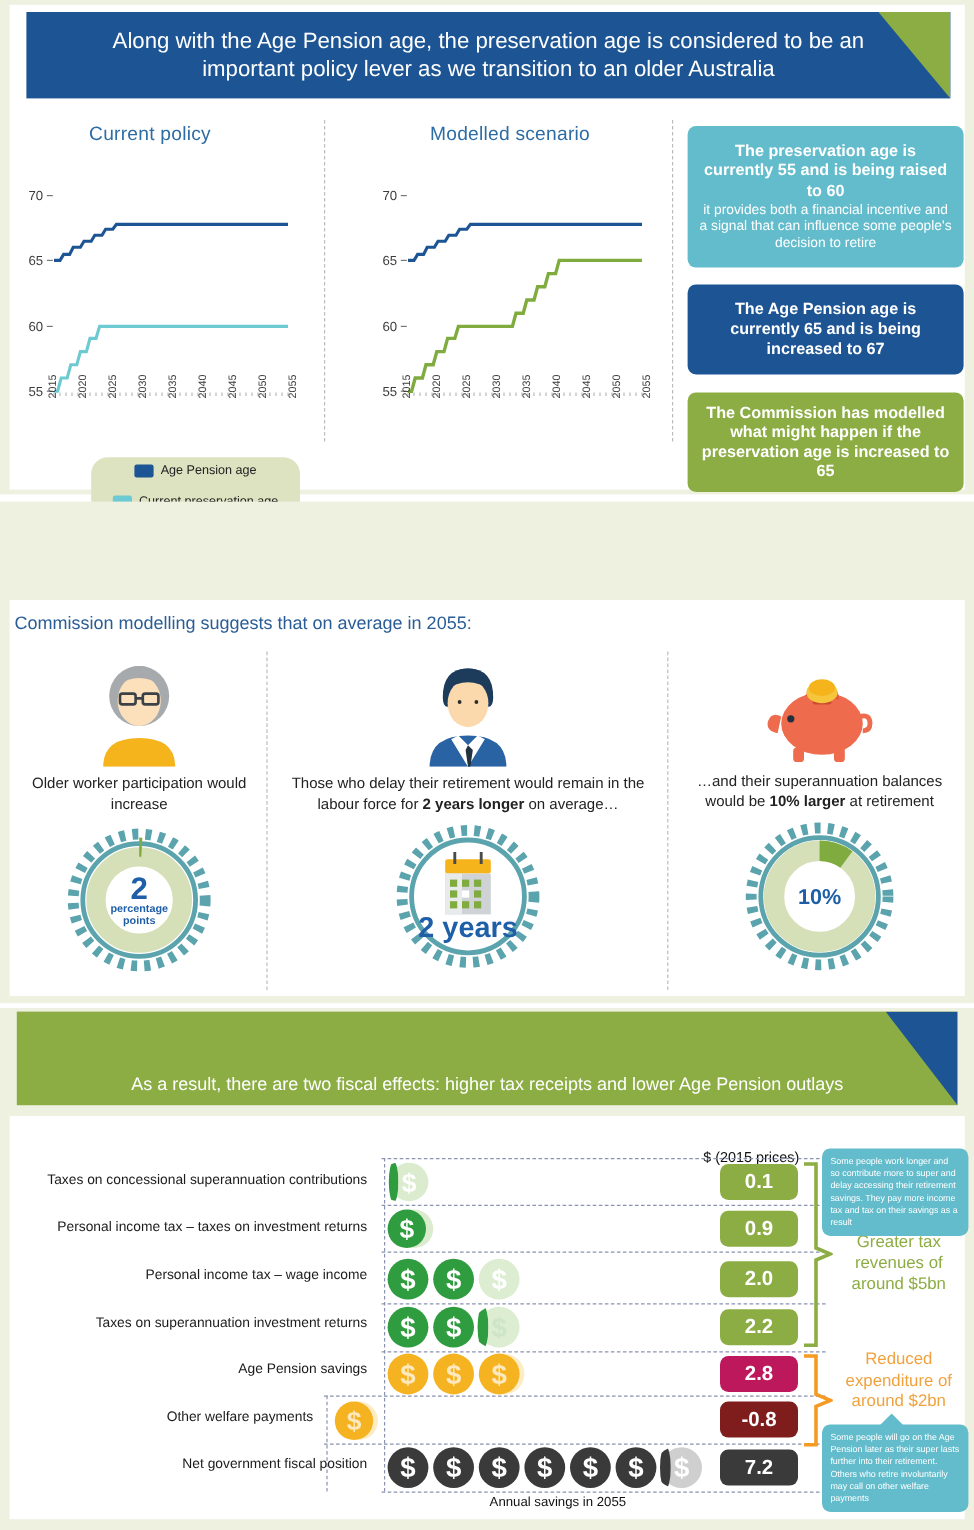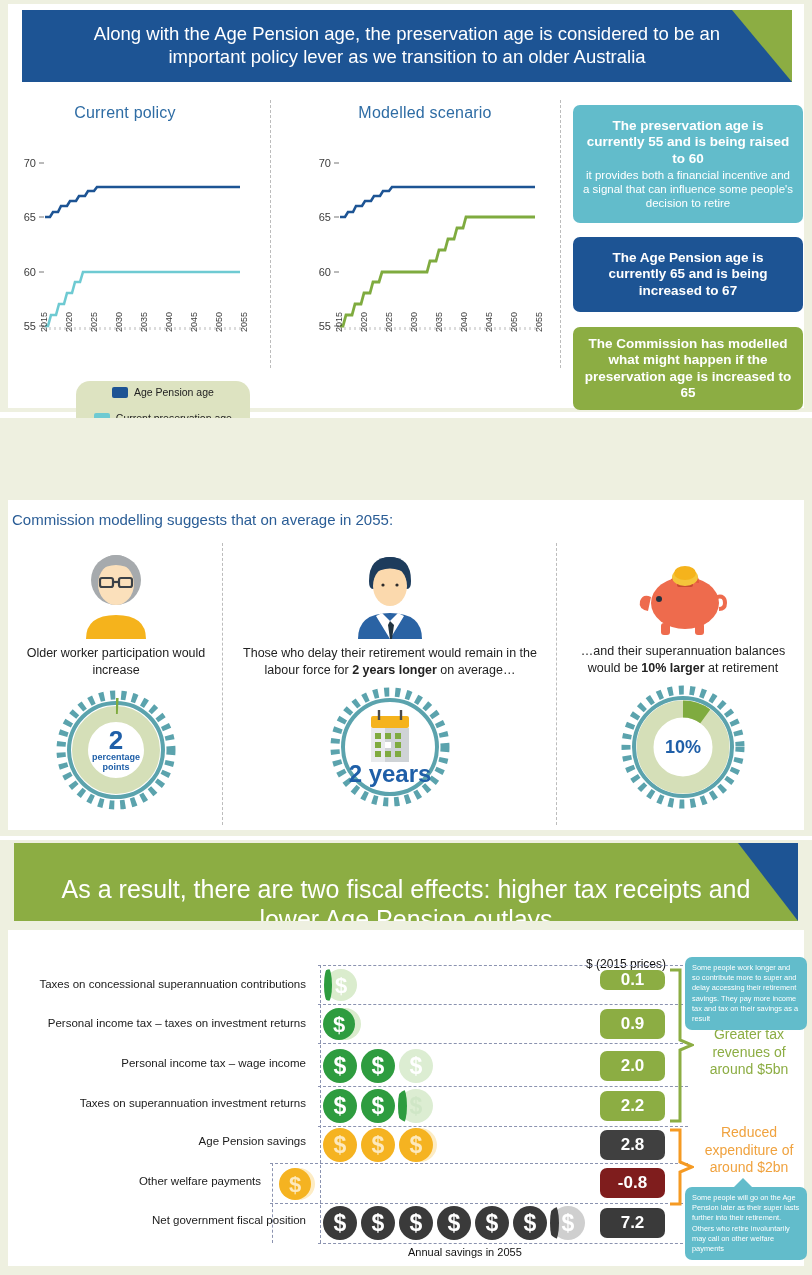--- a/index.html
+++ b/index.html
@@ -382,21 +382,21 @@
     </div>
   </div>
 
   <div class="band" style="top:840px;height:435px;background:#eef0e0;"></div>
   <div class="band-white" style="left:8px;top:930px;width:796px;height:336px;"></div>
 
   <div class="banner" style="left:14px;top:843px;width:784px;height:78px;background:#8cad43;">
     <svg class="corner" viewBox="0 0 60 78" preserveAspectRatio="none">
       <polygon points="60,0 60,78 0,0" fill="#1d5494"></polygon>
     </svg>
-    <div class="btxt" style="font-size:25px;margin-top:44px;">As a result, there are two fiscal effects: higher tax receipts and lower Age Pension outlays</div>
+    <div class="btxt" style="font-size:15px;margin-top:44px;">As a result, there are two fiscal effects: higher tax receipts and lower Age Pension outlays</div>
   </div>
 
   <div class="units" style="left:586px;top:957px;">$  (2015 prices)</div>
 
   <div class="fdash" style="left:318px;top:965px;width:370px;"></div>
   <div class="fdash" style="left:318px;top:1004px;width:370px;"></div>
   <div class="fdash" style="left:318px;top:1043px;width:370px;"></div>
   <div class="fdash" style="left:318px;top:1086px;width:370px;"></div>
   <div class="fdash" style="left:318px;top:1126px;width:370px;"></div>
   <div class="fdash" style="left:270px;top:1163px;width:418px;"></div>
@@ -406,21 +406,21 @@
   <div class="fvdash" style="left:272px;top:1163px;height:80px;"></div>
 
   <div class="flabel" style="left:6px;top:978px;width:300px;">Taxes on concessional superannuation contributions</div>
   <svg class="coin" style="left:324px;top:968px;" width="34" height="34" viewBox="0 0 34 34">
     <circle cx="17" cy="17" r="16" fill="#daeccd"></circle>
       <text x="17" y="25" text-anchor="middle" font-size="22" font-weight="bold" fill="#ffffff" font-family="Liberation Sans, sans-serif">$</text>
   </svg>
   <svg class="coin" style="left:324px;top:968px;" width="8" height="34" viewBox="0 0 8 34">
     <path d="M8 1 A16 16 0 0 0 8 33 Z" fill="#2e9c3f"></path>
   </svg>
-  <div class="pill" style="left:600px;top:970px;width:65px;height:20px;background:#8cad43;">0.1</div>
+  <div class="pill" style="left:600px;top:970px;width:65px;height:30px;background:#8cad43;">0.1</div>
 
   <div class="flabel" style="left:6px;top:1017px;width:300px;">Personal income tax – taxes on investment returns</div>
   <svg class="coin" style="left:328px;top:1007px;" width="34" height="34" viewBox="0 0 34 34">
     <circle cx="17" cy="17" r="16" fill="#daeccd"></circle>
   </svg>
   <svg class="coin" style="left:322px;top:1007px;" width="34" height="34" viewBox="0 0 34 34">
     <circle cx="17" cy="17" r="16" fill="#2e9c3f"></circle>
       <text x="17" y="25" text-anchor="middle" font-size="22" font-weight="bold" fill="#ffffff" font-family="Liberation Sans, sans-serif">$</text>
   </svg>
   <div class="pill" style="left:600px;top:1009px;width:65px;height:30px;background:#8cad43;">0.9</div>
@@ -467,21 +467,21 @@
     <circle cx="18" cy="18" r="17" fill="#f5b321"></circle>
       <text x="18" y="26" text-anchor="middle" font-size="23" font-weight="bold" fill="#fde9bd" font-family="Liberation Sans, sans-serif">$</text>
   </svg>
   <svg class="coin" style="left:402px;top:1127px;" width="36" height="36" viewBox="0 0 36 36">
     <circle cx="18" cy="18" r="17" fill="#fdecc4"></circle>
   </svg>
   <svg class="coin" style="left:398px;top:1127px;" width="36" height="36" viewBox="0 0 36 36">
     <circle cx="18" cy="18" r="17" fill="#f5b321"></circle>
       <text x="18" y="26" text-anchor="middle" font-size="23" font-weight="bold" fill="#fde9bd" font-family="Liberation Sans, sans-serif">$</text>
   </svg>
-  <div class="pill" style="left:600px;top:1130px;width:65px;height:30px;background:#404040;">2.8</div>
+  <div class="pill" style="left:600px;top:1130px;width:65px;height:30px;background:#be185d;">2.8</div>
 
   <div class="flabel" style="left:6px;top:1175px;width:255px;">Other welfare payments</div>
   <svg class="coin" style="left:282px;top:1167px;" width="34" height="34" viewBox="0 0 34 34">
     <circle cx="17" cy="17" r="16" fill="#fdecc4"></circle>
   </svg>
   <svg class="coin" style="left:278px;top:1167px;" width="34" height="34" viewBox="0 0 34 34">
     <circle cx="17" cy="17" r="16" fill="#f5b321"></circle>
       <text x="17" y="25" text-anchor="middle" font-size="22" font-weight="bold" fill="#fde9bd" font-family="Liberation Sans, sans-serif">$</text>
   </svg>
   <div class="pill" style="left:600px;top:1168px;width:65px;height:30px;background:#7f1d1d;">-0.8</div>

